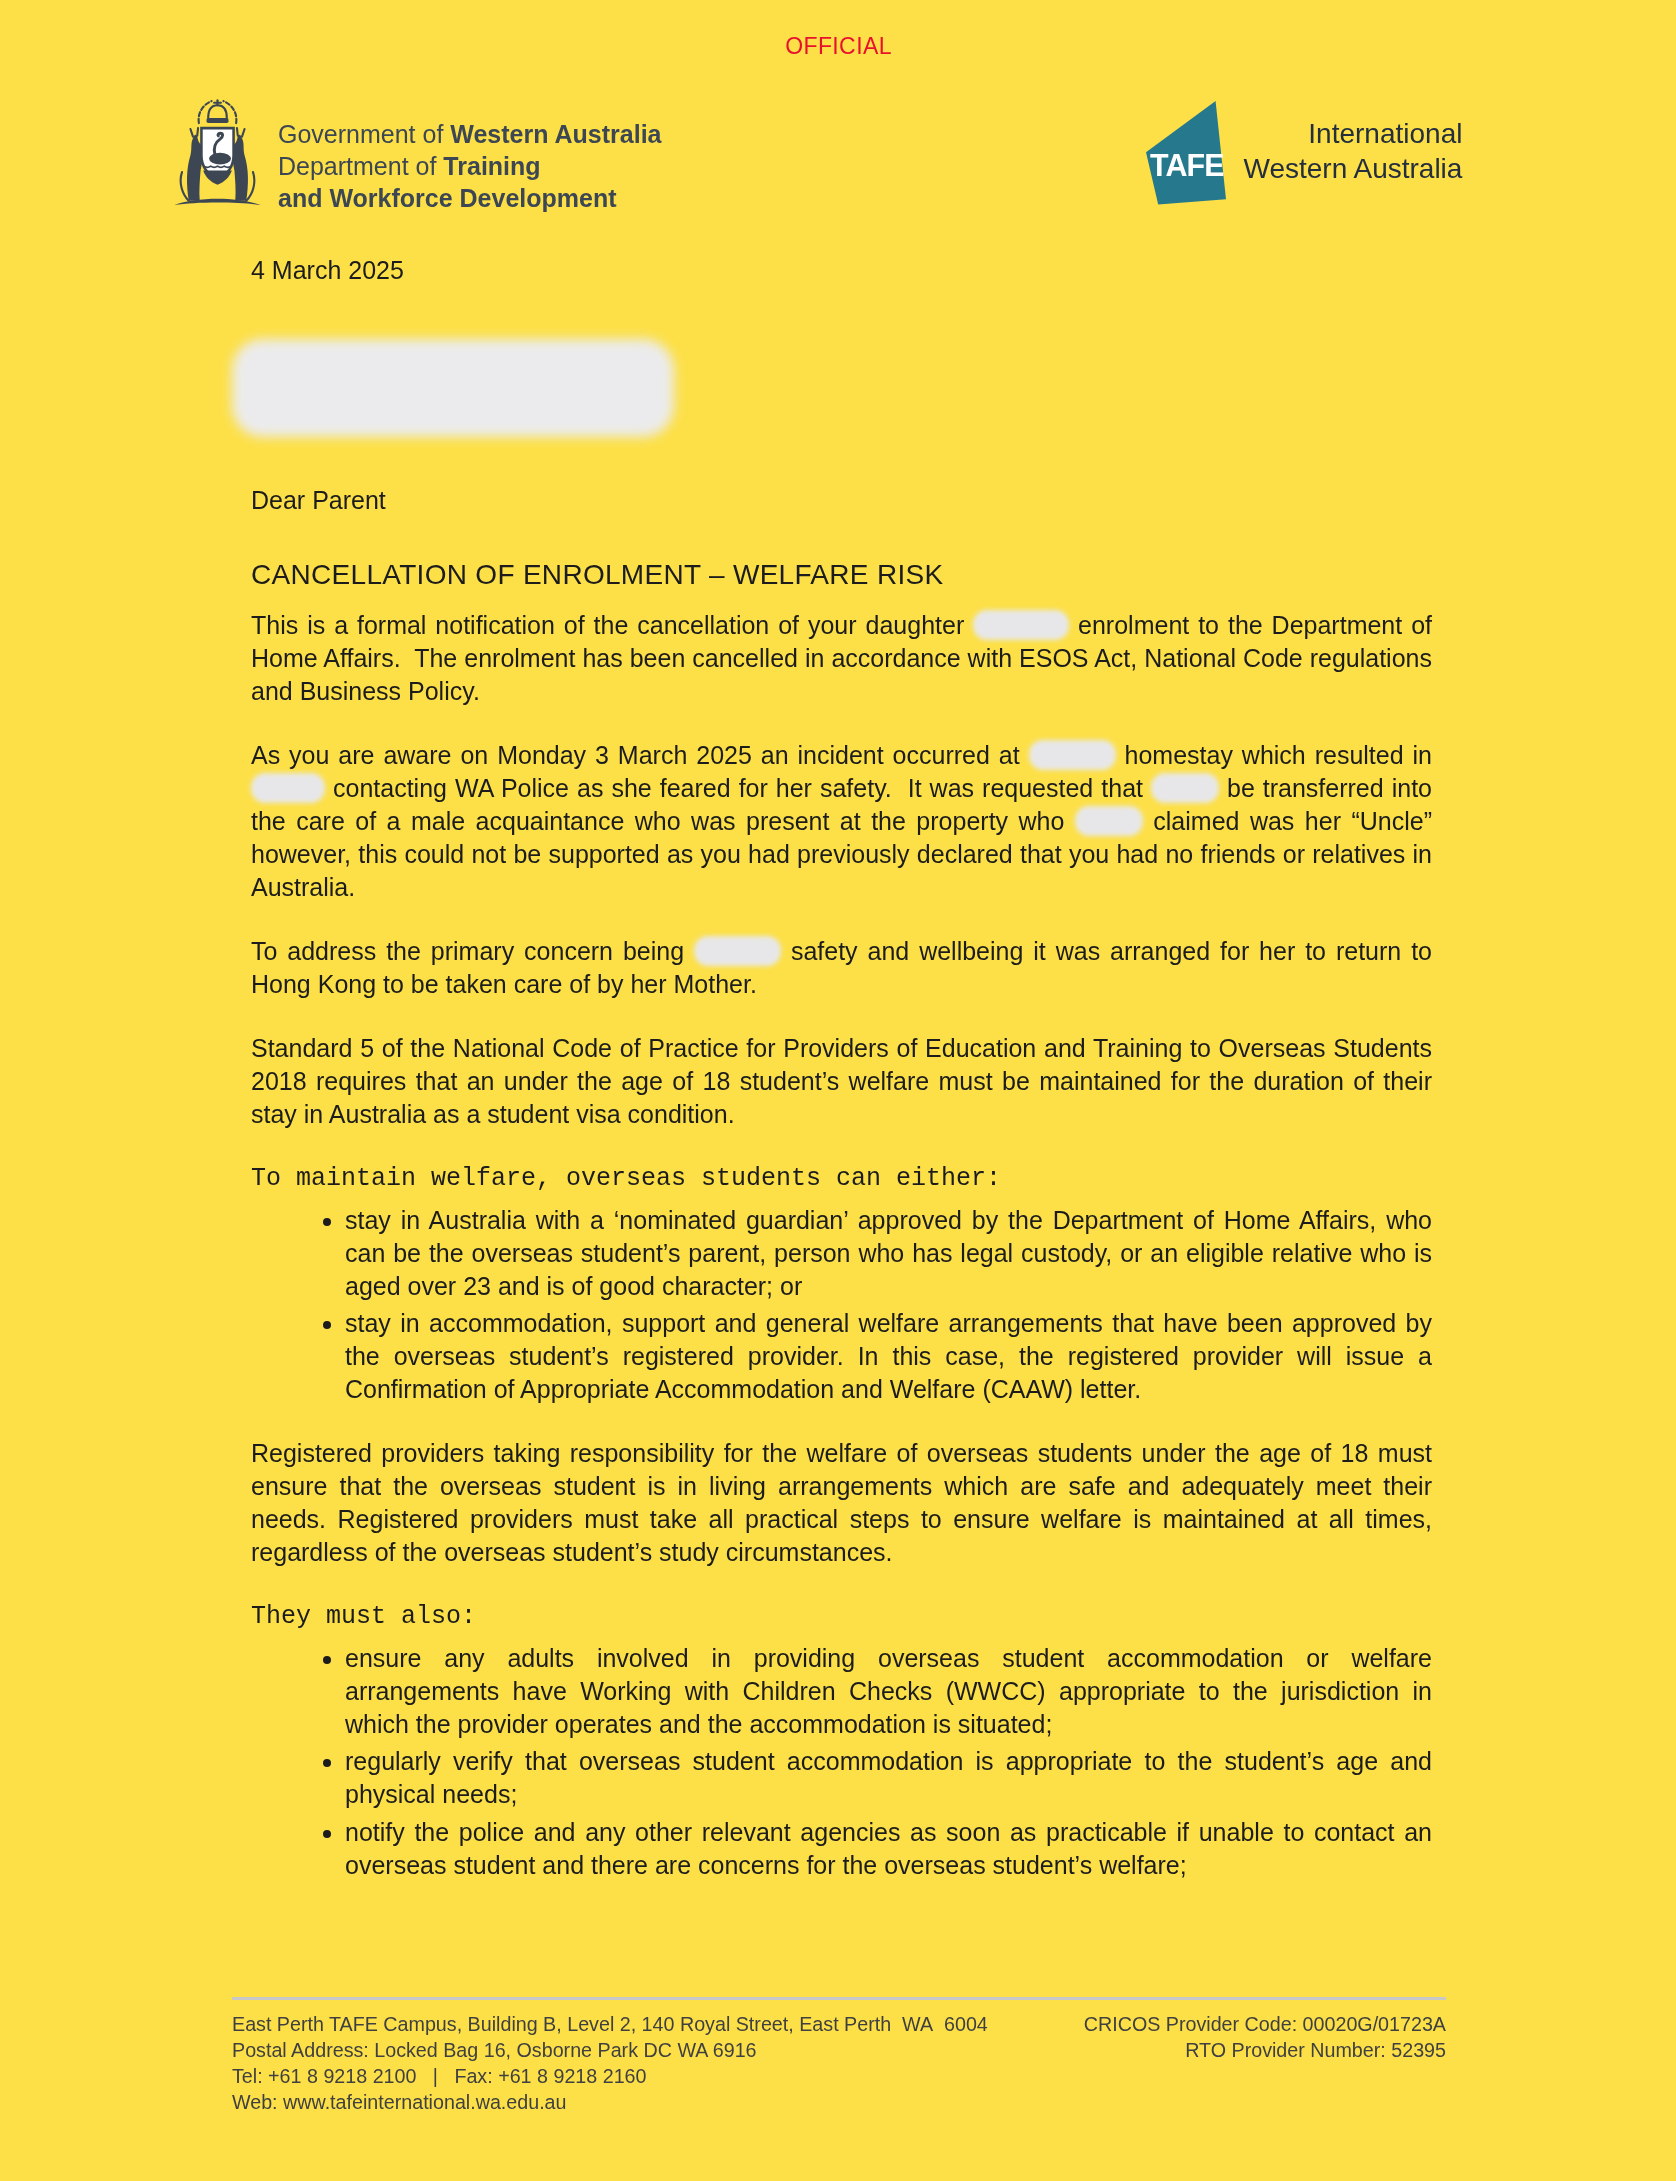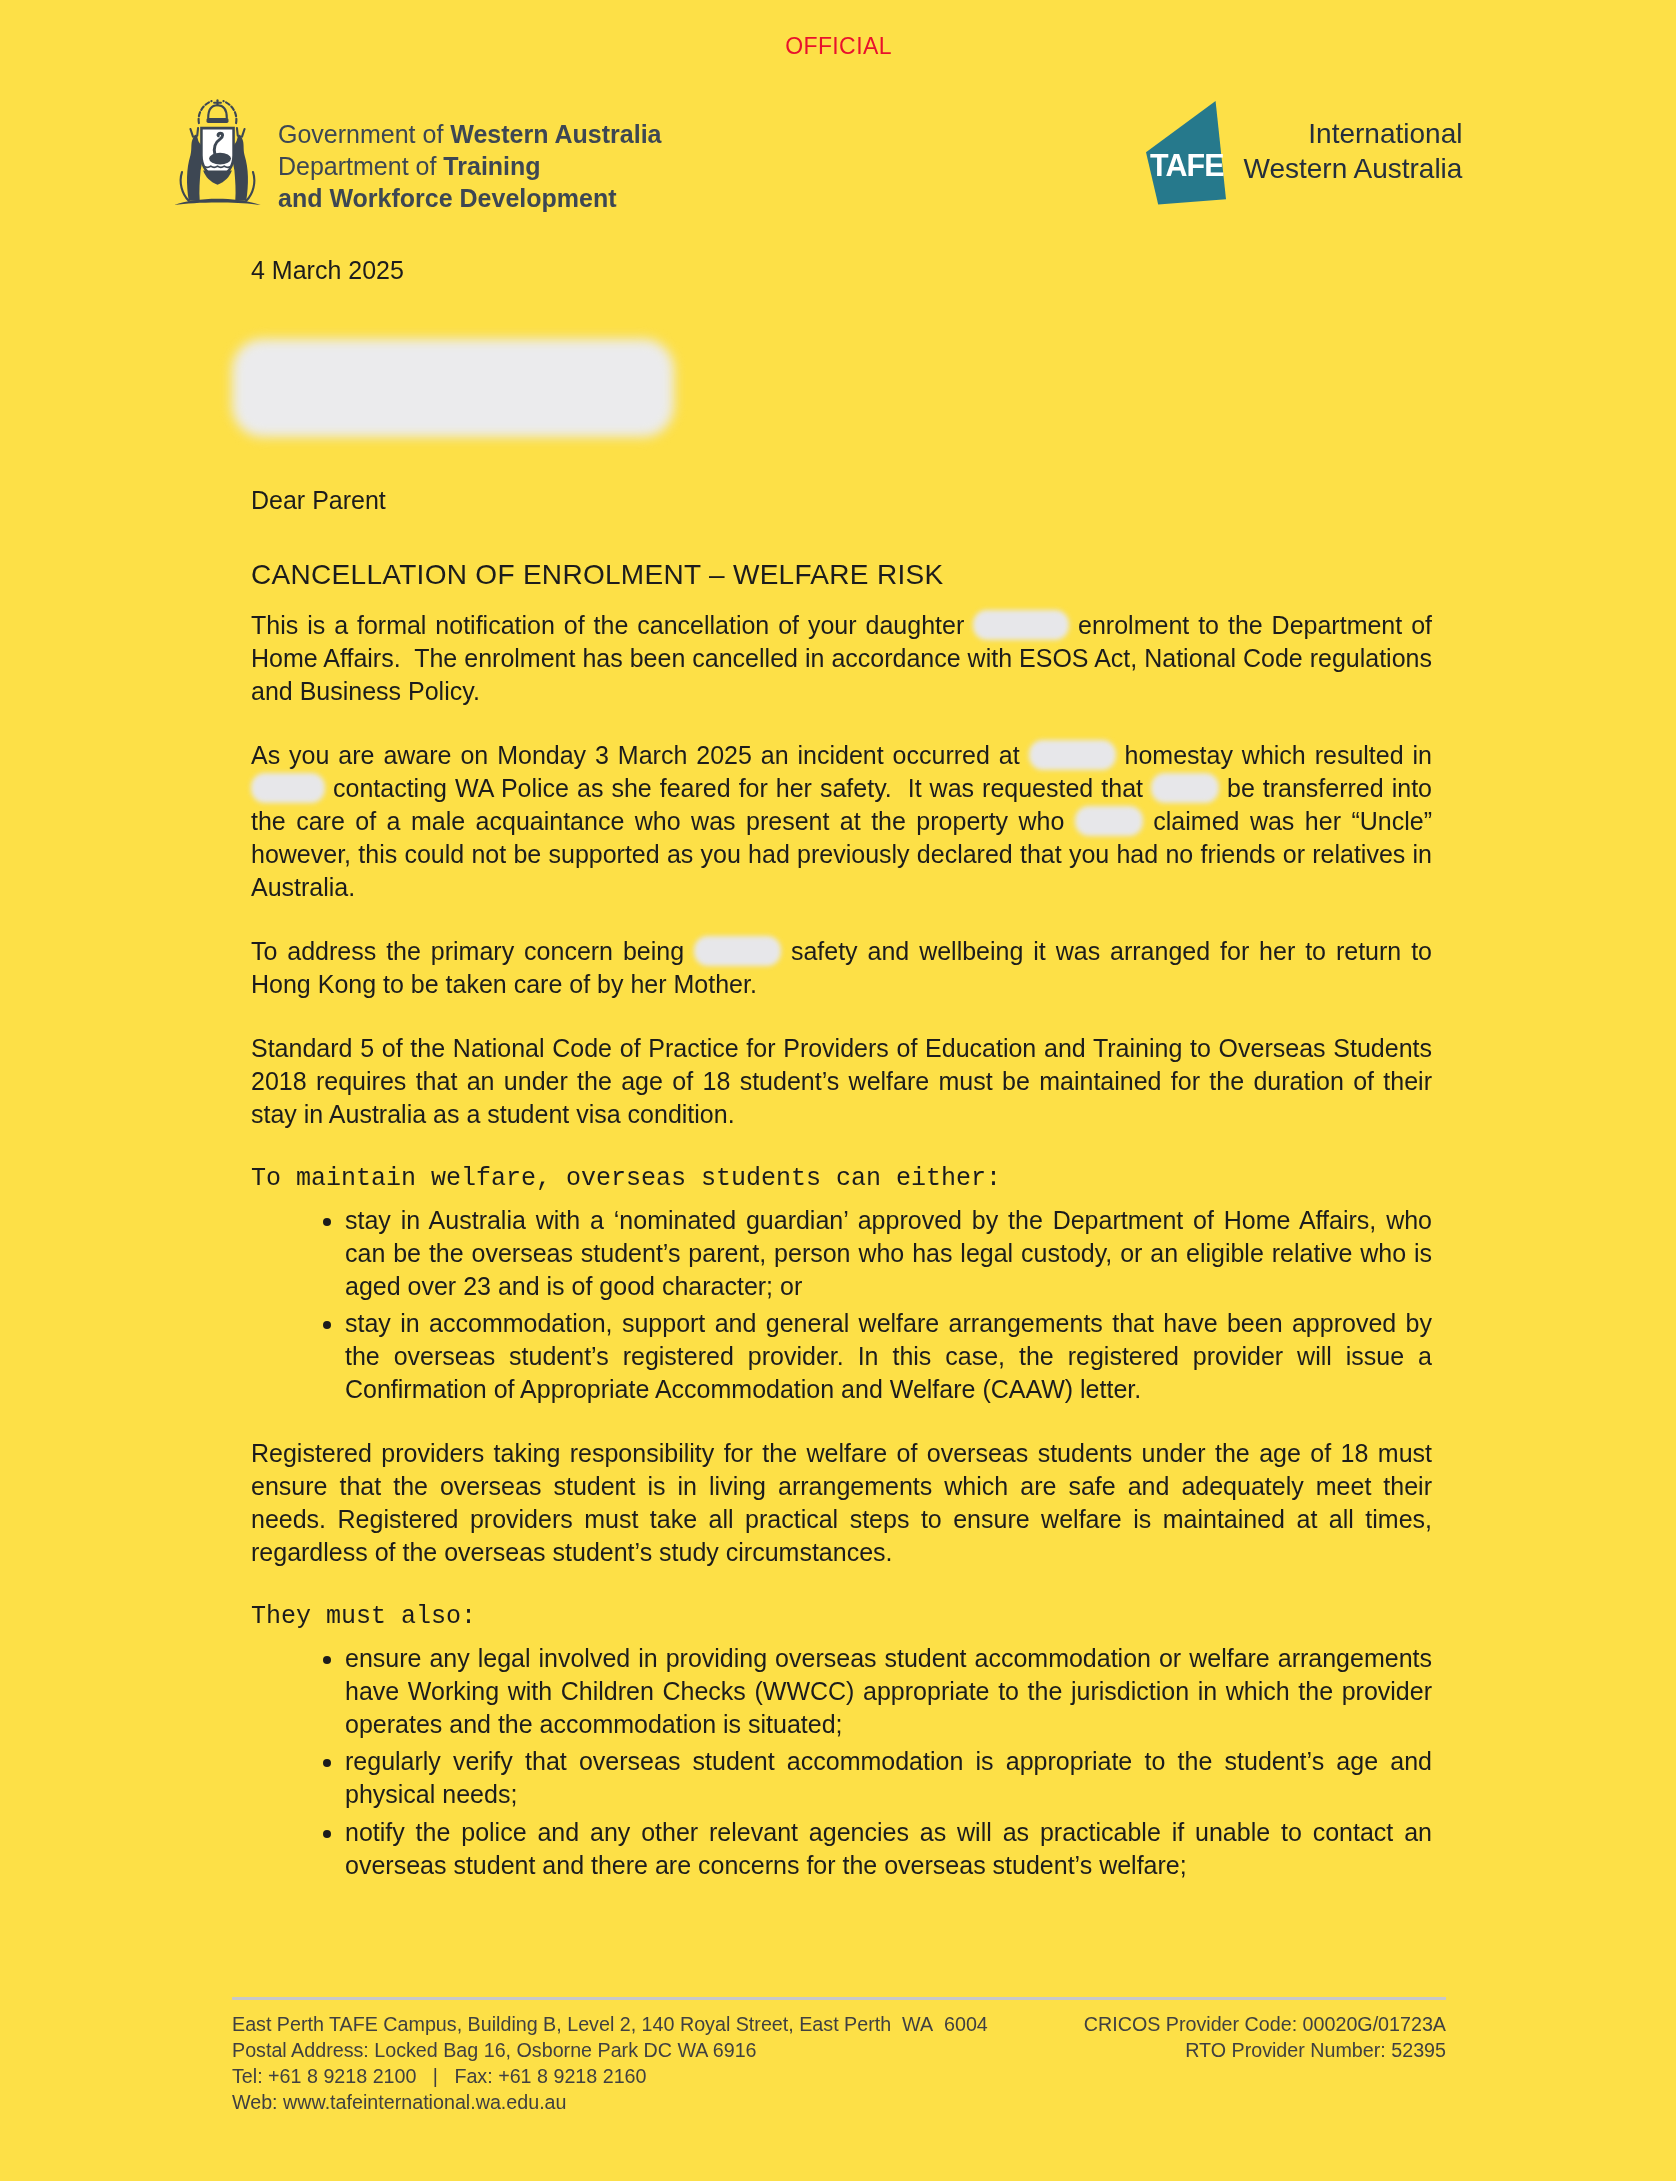--- a/index.html
+++ b/index.html
@@ -118,23 +118,23 @@
       <p>To address the primary concern being <span class="redact" style="width: 87px;"></span> safety and wellbeing it was arranged for her to return to Hong Kong to be taken care of by her Mother.</p>
       <p>Standard 5 of the National Code of Practice for Providers of Education and Training to Overseas Students 2018 requires that an under the age of 18 student’s welfare must be maintained for the duration of their stay in Australia as a student visa condition.</p>
       <p class="intro">To maintain welfare, overseas students can either:</p>
       <ul>
         <li>stay in Australia with a ‘nominated guardian’ approved by the Department of Home Affairs, who can be the overseas student’s parent, person who has legal custody, or an eligible relative who is aged over 23 and is of good character; or</li>
         <li>stay in accommodation, support and general welfare arrangements that have been approved by the overseas student’s registered provider. In this case, the registered provider will issue a Confirmation of Appropriate Accommodation and Welfare (CAAW) letter.</li>
       </ul>
       <p>Registered providers taking responsibility for the welfare of overseas students under the age of 18 must ensure that the overseas student is in living arrangements which are safe and adequately meet their needs. Registered providers must take all practical steps to ensure welfare is maintained at all times, regardless of the overseas student’s study circumstances.</p>
       <p class="intro">They must also:</p>
       <ul>
-        <li>ensure any legal involved in providing overseas student accommodation or welfare arrangements have Working with Children Checks (WWCC) appropriate to the jurisdiction in which the provider operates and the accommodation is situated;</li>
+        <li>ensure any adults involved in providing overseas student accommodation or welfare arrangements have Working with Children Checks (WWCC) appropriate to the jurisdiction in which the provider operates and the accommodation is situated;</li>
         <li>regularly verify that overseas student accommodation is appropriate to the student’s age and physical needs;</li>
-        <li>notify the police and any other relevant agencies as will as practicable if unable to contact an overseas student and there are concerns for the overseas student’s welfare;</li>
+        <li>notify the police and any other relevant agencies as soon as practicable if unable to contact an overseas student and there are concerns for the overseas student’s welfare;</li>
       </ul>
     </div>
 
   <div class="footer-rule"></div>
   <div class="footer">
     <div class="footer-left">
       <div>East Perth TAFE Campus, Building B, Level 2, 140 Royal Street, East Perth&nbsp; WA&nbsp; 6004</div>
       <div>Postal Address: Locked Bag 16, Osborne Park DC WA 6916</div>
       <div>Tel: +61 8 9218 2100&nbsp;&nbsp;&nbsp;|&nbsp;&nbsp;&nbsp;Fax: +61 8 9218 2160</div>
       <div>Web: www.tafeinternational.wa.edu.au</div>

